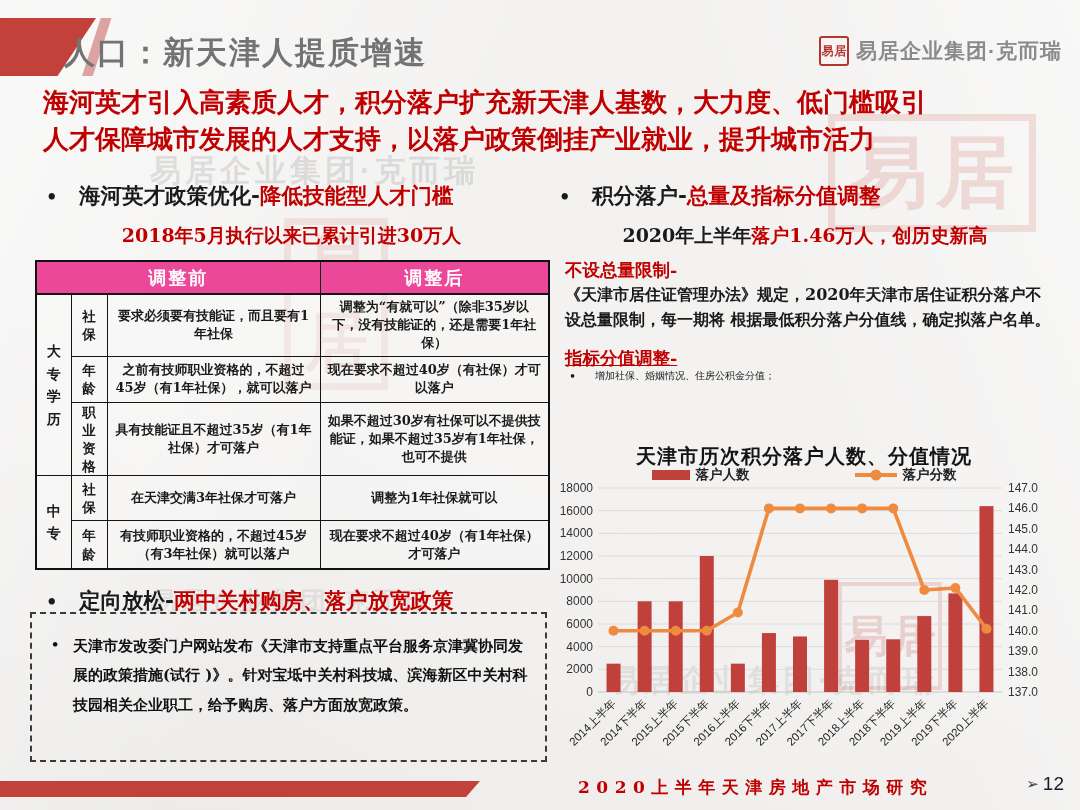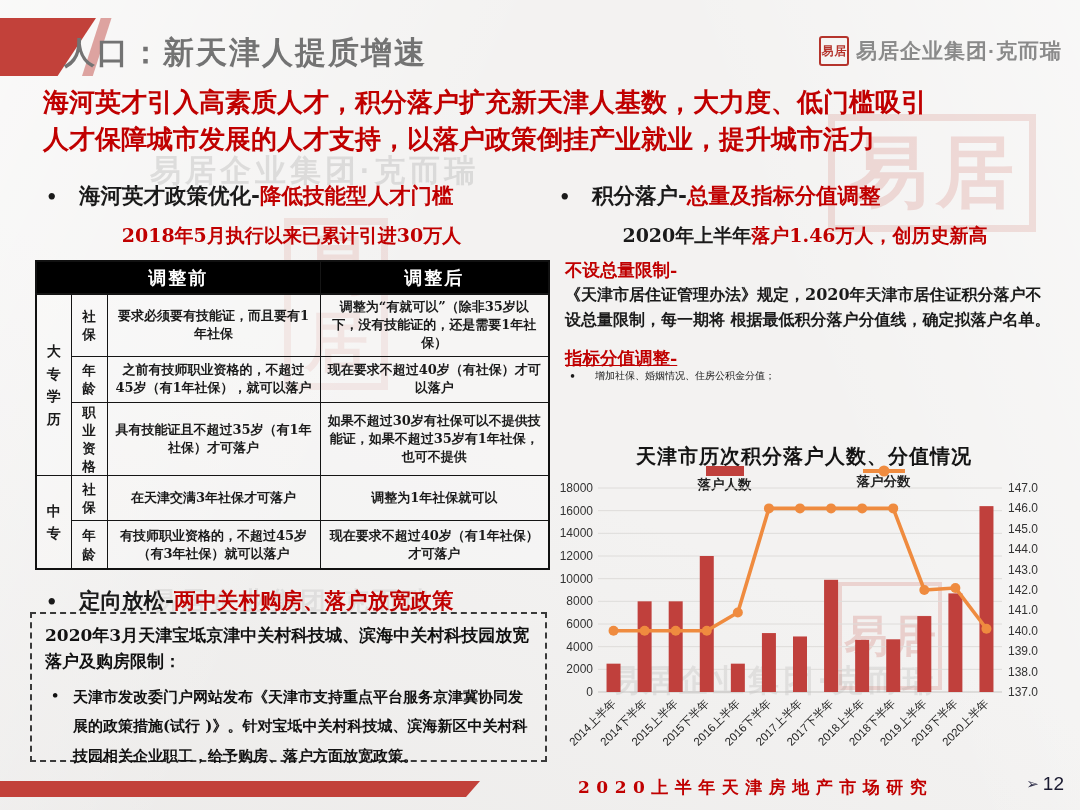--- a/index.html
+++ b/index.html
@@ -39,21 +39,21 @@
   .sec-h::before { content:"•"; margin-right:14px; font-size:18px; }
   .sec-h .red { color:#c00000; }
   .sub-line { position:absolute; font-size:19px; font-weight:bold; text-align:center; }
   .sub-line .red { color:#c00000; }
 
   
   table.cmp { position:absolute; left:35px; top:260px; width:513px;
     border-collapse:collapse; table-layout:fixed; background:rgba(255,255,255,.25); }
   table.cmp th, table.cmp td { border:1.6px solid #151515; text-align:center;
     vertical-align:middle; font-weight:bold; }
-  table.cmp th { background:#000000; color:#fff; font-size:18px; letter-spacing:2px;
+  table.cmp th { background:#ec4899; color:#fff; font-size:18px; letter-spacing:2px;
     height:33px; border-bottom-width:2.2px; }
   table.cmp { border:2.4px solid #111; }
   td.grp { font-size:14px; line-height:1.6; padding:0 9px; }
   td.item { font-size:13.5px; line-height:1.35; padding:0 10px; }
   td.txt { font-size:13px; line-height:1.4; padding:3px 7px; }
   tr.r1 td { height:61px; } tr.r2 td { height:46px; } tr.r3 td { height:70px; }
   tr.r4 td { height:45px; } tr.r5 td { height:48px; }
 
   
   .dash-box { position:absolute; left:30px; top:612px; width:517px; height:150px;
@@ -70,22 +70,22 @@
   .r-bullets { position:absolute; left:565px; width:489px; list-style:none; }
   .r-bullets li { position:relative; padding-left:30px; font-size:10px; font-weight:normal;
     line-height:1.45; margin-bottom:7px; color:#1a1a1a; }
   .r-bullets li::before { content:"•"; position:absolute; left:4px; top:0; font-size:12px; }
 
   
   .chart-title { position:absolute; left:558px; top:443px; width:492px; text-align:center;
     font-size:20px; font-weight:bold; color:#141414; letter-spacing:1px; }
   .chart-legend { position:absolute; left:558px; top:466px; width:492px;
     display:flex; justify-content:center; gap:105px; align-items:center; }
-  .legend-item { display:flex; align-items:center; 
-    font-size:13.5px; font-weight:bold; color:#222;flex-direction:column; }
+  .legend-item { display:flex; align-items:center; gap:6px;
+    font-size:13.5px; font-weight:bold; color:#222; }
   .swatch-bar { width:38px; height:10px; background:#c0403c; }
   .swatch-line { position:relative; width:42px; height:4px; background:#ef8b3f; }
   .swatch-line::after { content:""; position:absolute; left:50%; top:50%;
     transform:translate(-50%,-50%); width:11px; height:11px; border-radius:50%;
     background:#ef8b3f; }
   #chart-svg { position:absolute; left:550px; top:482px; }
 
   
   .footer-bar { position:absolute; left:0; top:781px; width:480px; height:16px;
     background:#c2413a; clip-path:polygon(0 0,100% 0,calc(100% - 14px) 100%,0 100%); }
@@ -186,21 +186,20 @@
     <td class="txt">有技师职业资格的，不超过45岁（有3年社保）就可以落户</td>
     <td class="txt">现在要求不超过40岁（有1年社保）才可落户</td>
   </tr>
 </tbody>
   </table>
 
 <div class="sec-h" style="left:46px; top:586px;">
   <span>定向放松-</span><span class="red">两中关村购房、落户放宽政策</span>
 </div>
 <div class="dash-box">
-  <div class="box-title">2020年3月天津宝坻京津中关村科技城、滨海中关村科技园放宽落户及购房限制：</div>
   <div class="box-bullet">天津市发改委门户网站发布《天津市支持重点平台服务京津冀协同发展的政策措施(试行 )》。针对宝坻中关村科技城、滨海新区中关村科技园相关企业职工，给予购房、落户方面放宽政策。</div>
 </div>
 
 <div class="sec-h" style="left:559px; top:181px;">
   <span>积分落户-</span><span class="red">总量及指标分值调整</span>
 </div>
 <div class="sub-line" style="left:560px; top:223px; width:490px;">
   <span>2020年上半年</span><span class="red">落户1.46万人，创历史新高</span>
 </div>
 <div class="r-title" style="top:258px;">不设总量限制-</div>

